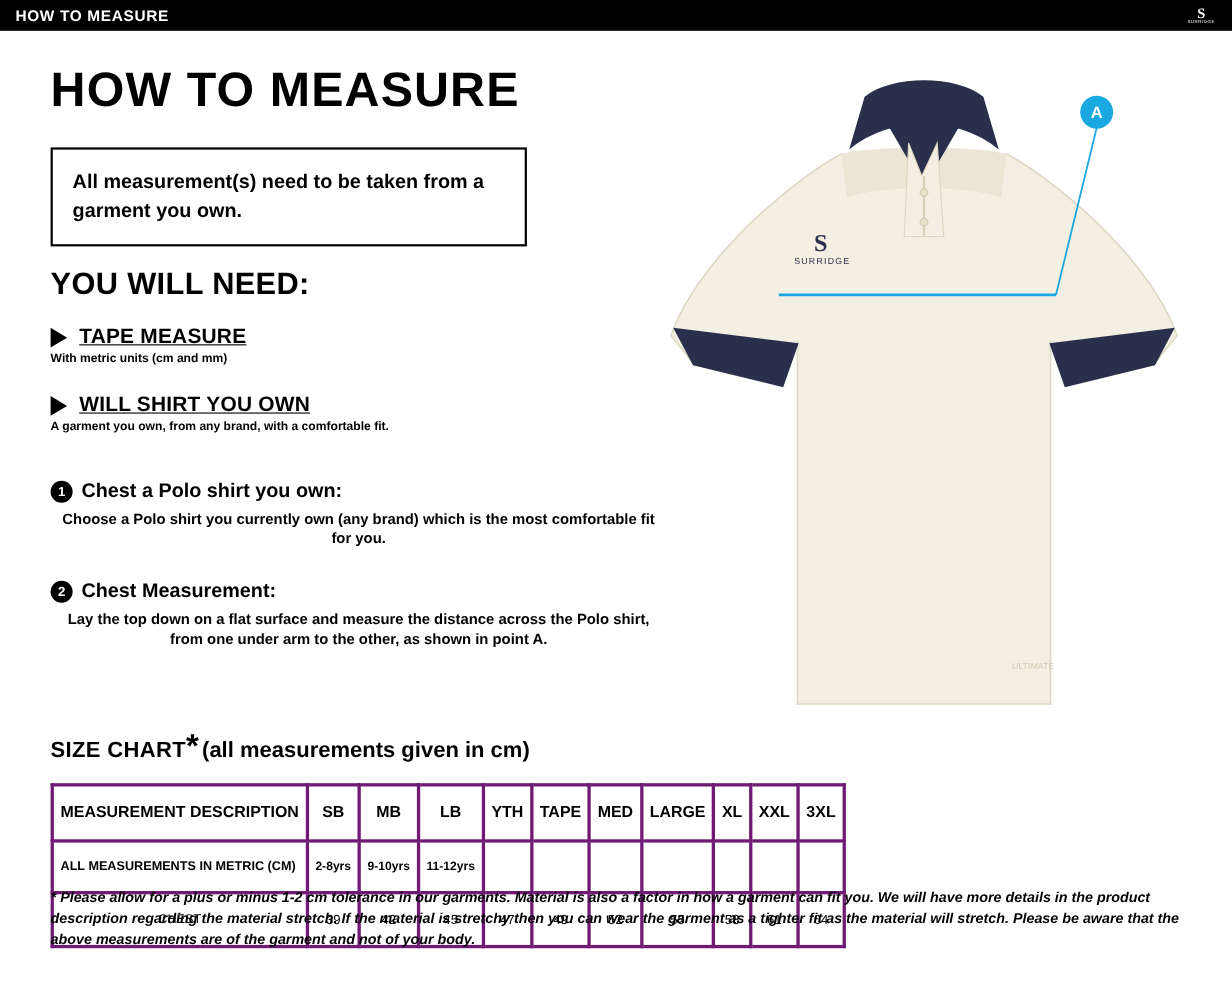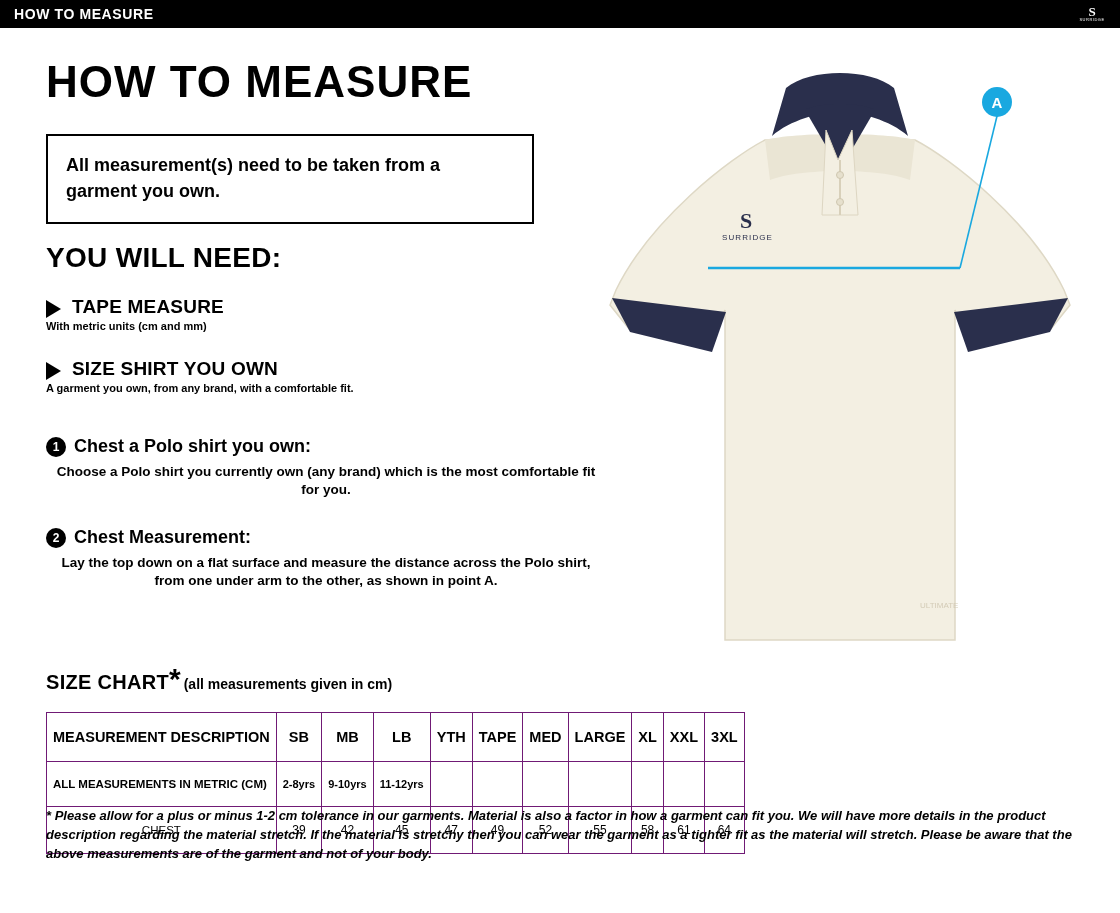--- a/index.html
+++ b/index.html
@@ -34,27 +34,27 @@
   }
 
   
   .left { position:absolute; left:46px; top:56px; width:560px; }
 
   h1.page-title {
     font-size:44px; font-weight:bold; letter-spacing:1px;
     margin:0 0 26px 0; line-height:52px;
   }
   .notice {
-    border:2px solid #000; padding:16px 18px 18px 18px; width:488px;
+    border:2px solid #000; padding:16px 18px 18px 18px; width:433px;
     font-size:18px; font-weight:bold; line-height:26px;margin-top:20px;
   }
   h2.need-title {
     font-size:28px; font-weight:bold; margin:18px 0 22px 0; letter-spacing:0.3px;
   }
-  .bullet-row { display:flex; align-items:flex-end; margin-top:4px; }
+  .bullet-row { display:flex; align-items:center; margin-top:4px;text-decoration:underline; }
   .tri {
     width:0;height:0;border-left:15px solid #000;
     border-top:9px solid transparent;border-bottom:9px solid transparent;
     margin-right:11px;
   }
   .bullet-label { font-size:19px; font-weight:bold; letter-spacing:0.2px;}
   .sub { font-size:11px; font-weight:bold; margin-top:2px; }
 
   .step { margin-top:28px; }
   .step-head { display:flex; align-items:center; }
@@ -64,27 +64,27 @@
     margin-right:8px; flex:none;
   }
   .step-title { font-size:18px; font-weight:bold; }
   .step-body { font-size:13.5px; font-weight:bold; line-height:18px; margin-top:6px;text-align:center; }
 
   
   .chart-wrap { position:absolute; left:46px; top:662px; width:1030px; }
   .chart-head { display:flex; align-items:baseline; }
   .chart-head .big { font-size:20px; font-weight:bold; letter-spacing:0.3px;}
   .chart-head .star { font-size:30px; font-weight:bold; }
-  .chart-head .small { font-size:14px; font-weight:bold; margin-left:3px; }
+  .chart-head .small { font-size:20px; font-weight:bold; margin-left:3px; }
 
   table.sizes {
     border-collapse:collapse; margin-top:16px; font-size:12.5px;
   }
   table.sizes td, table.sizes th {
-    border:1px solid #701a75; padding:16px 6px; text-align:center; height:22px;
+    border:3px solid #701a75; padding:16px 6px; text-align:center; height:22px;
     font-weight:bold;
     margin-top:36px;
   }
   table.sizes th.desc, table.sizes td.desc {
     text-align:left; font-weight:bold;
   }
   table.sizes tr.r0 th { font-size:14.5px; }
   table.sizes tr.r1 td { font-size:11px; }
   table.sizes tr.r2 td { font-size:12px; font-weight:normal; }
   table.sizes tr.r2 td.desc { font-weight:normal; font-size:11.5px;text-align:center;}
@@ -127,21 +127,21 @@
     <div class="bullet-row">
       <span class="tri"></span>
       <span class="bullet-label">TAPE MEASURE</span>
     </div>
     <div class="sub">With metric units (cm and mm)</div>
   </div>
 
   <div style="margin-top:26px;">
     <div class="bullet-row">
       <span class="tri"></span>
-      <span class="bullet-label">SIZE SHIRT YOU OWN</span>
+      <span class="bullet-label">WILL SHIRT YOU OWN</span>
     </div>
     <div class="sub">A garment you own, from any brand, with a comfortable fit.</div>
   </div>
 
   <div class="step" style="margin-top:42px;">
     <div class="step-head">
       <span class="circle-num">1</span>
       <span class="step-title">Chest a Polo shirt you own:</span>
     </div>
     <div class="step-body">Choose a Polo shirt you currently own (any brand) which is the most comfortable fit for you.</div>

